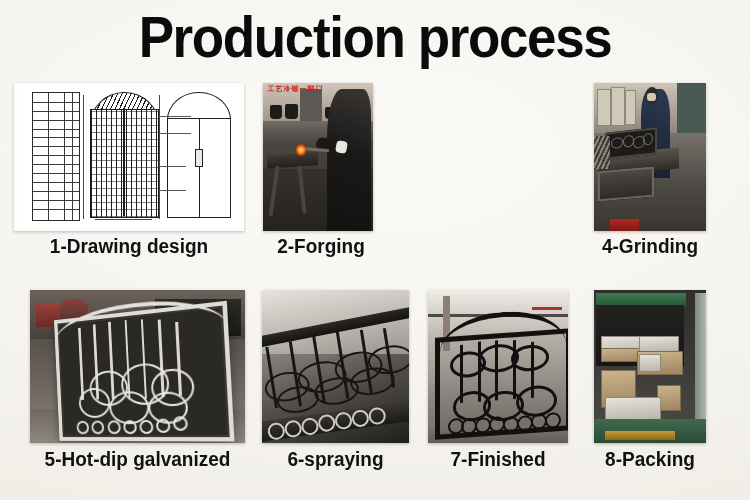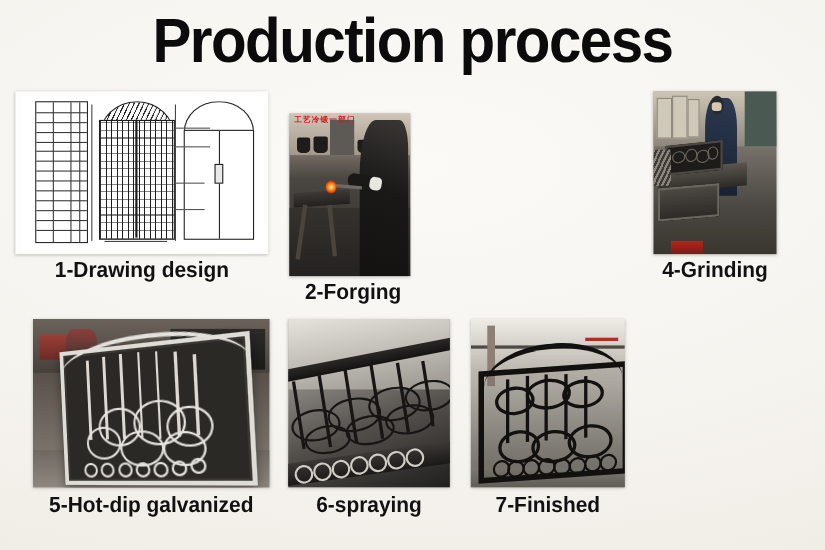--- a/index.html
+++ b/index.html
@@ -270,21 +270,21 @@
         <div class="note" style="left:63%;top:22%;width:14%;"></div>
         <div class="note" style="left:63%;top:34%;width:14%;"></div>
         <div class="note" style="left:63%;top:56%;width:12%;"></div>
         <div class="note" style="left:63%;top:72%;width:12%;"></div>
         <div class="dim" style="left:35%;top:92%;width:25%;height:1px;"></div>
       </div>
     </div>
     <div class="caption" style="top:150px;font-size:20px;line-height:26px;">1-Drawing design</div>
   </div>
 
-  <div class="cell" style="left:263px;top:83px;width:116px;height:190px;margin-top:20px;">
+  <div class="cell" style="left:263px;top:83px;width:116px;height:190px;">
     <div class="photo forge" style="width:110px;height:148px;">
       <div class="scene">
         <div class="wall"></div>
         <div class="door"></div>
         <div class="bucket" style="left:6%;top:15%;width:11%;height:9%;"></div>
         <div class="bucket" style="left:20%;top:14%;width:12%;height:10%;"></div>
         <div class="bucket" style="left:56%;top:16%;width:9%;height:8%;"></div>
         <div class="floor"></div>
         <div class="table"></div>
         <div class="leg" style="left:8%;top:56%;height:34%;transform:rotate(8deg);"></div>
@@ -427,15 +427,35 @@
             <div class="ring" style="left:61%;top:48%;"></div>
             <div class="ring" style="left:72%;top:46%;"></div>
             <div class="ring" style="left:83%;top:44%;"></div>
           </div>
         </div>
       </div>
     </div>
     <div class="caption" style="top:156px;font-size:20px;line-height:26px;">7-Finished</div>
   </div>
 
+  <div class="cell" style="left:594px;top:290px;width:112px;height:195px;">
+    <div class="photo pack" style="width:112px;height:153px;">
+      <div class="scene">
+        <div class="green"></div>
+        <div class="greenR"></div>
+        <div class="dark"></div>
+        <div class="crateL" style="left:6%;top:30%;width:42%;height:11%;"></div>
+        <div class="crate" style="left:6%;top:38%;width:42%;height:8%;"></div>
+        <div class="crateL" style="left:40%;top:30%;width:34%;height:9%;"></div>
+        <div class="crate" style="left:38%;top:40%;width:40%;height:14%;"></div>
+        <div class="crateL" style="left:40%;top:42%;width:18%;height:10%;"></div>
+        <div class="crate" style="left:6%;top:52%;width:30%;height:24%;"></div>
+        <div class="crate" style="left:56%;top:62%;width:20%;height:16%;"></div>
+        <div class="crateL" style="left:10%;top:70%;width:48%;height:14%;"></div>
+        <div class="floor"></div>
+        <div class="yellow"></div>
+      </div>
+    </div>
+    <div class="caption" style="top:156px;font-size:20px;line-height:26px;">8-Packing</div>
+  </div>
 
 
 </div>
 
 </body></html>

